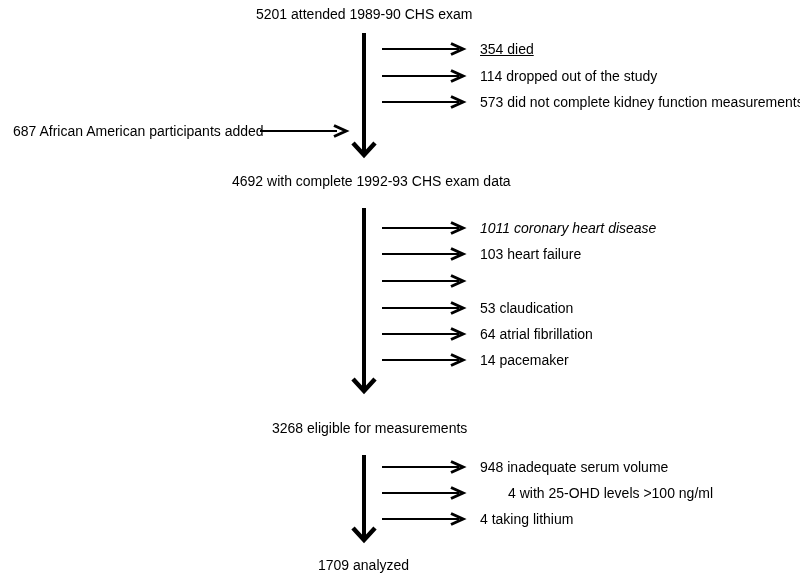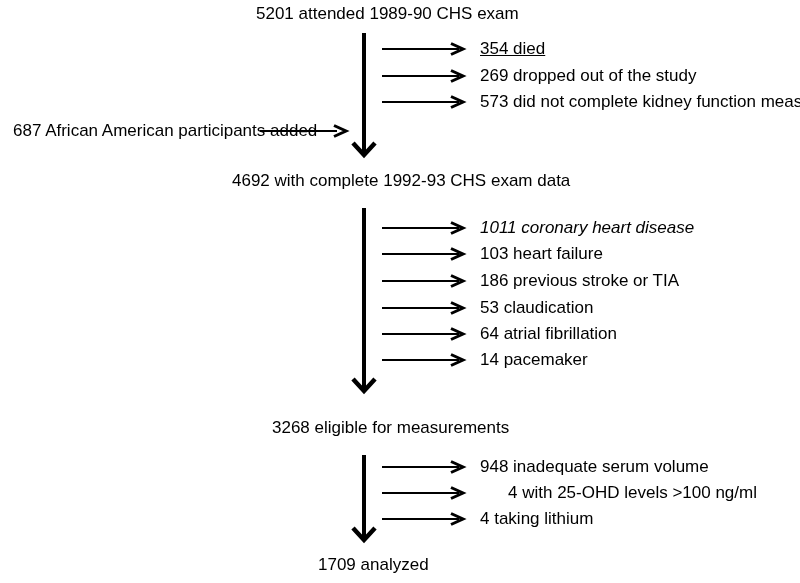--- a/index.html
+++ b/index.html
@@ -20,21 +20,21 @@
     left:0; top:0;
     width:800px; height:583px;
   }
   .shaft  { stroke:var(--line); stroke-width:2;   fill:none; }
   .head   { stroke:var(--line); stroke-width:3;   fill:none; stroke-linejoin:miter; }
   .vshaft { stroke:var(--line); stroke-width:4;   fill:none; }
   .vhead  { stroke:var(--line); stroke-width:4.5; fill:none; stroke-linejoin:miter; }
   .lbl {
     position:absolute;
     white-space:nowrap;
-    font-size:17px;
+    font-size:14px;
     line-height:18px;
     color:var(--text);
   }
 </style>
 </head>
 <body>
 
 <div class="canvas">
 
   <svg class="arrows" viewBox="0 0 800 583" xmlns="http://www.w3.org/2000/svg">
@@ -107,30 +107,29 @@
     </g>
     <g>
       <line class="shaft" x1="382" y1="519" x2="459" y2="519"></line>
       <path class="head" d="M451,513.5 L463,519 L451,524.5"></path>
     </g>
   </svg>
 
   <div class="lbl" style="left:256px; top:5px;">5201 attended 1989-90 CHS exam</div>
 
   <div class="lbl" style="left:480px; top:40px;text-decoration:underline;">354 died</div>
-  <div class="lbl" style="left:480px; top:67px;">269 dropped out of the study</div>
+  <div class="lbl" style="left:480px; top:67px;">114 dropped out of the study</div>
   <div class="lbl" style="left:480px; top:93px;">573 did not complete kidney function measurements</div>
 
   <div class="lbl" style="left:13px; top:122px;">687 African American participants added</div>
 
   <div class="lbl" style="left:232px; top:172px;">4692 with complete 1992-93 CHS exam data</div>
 
   <div class="lbl" style="left:480px; top:219px;font-style:italic;">1011 coronary heart disease</div>
   <div class="lbl" style="left:480px; top:245px;">103 heart failure</div>
-  <div class="lbl" style="left:480px; top:272px;">186 previous stroke or TIA</div>
   <div class="lbl" style="left:480px; top:299px;">53 claudication</div>
   <div class="lbl" style="left:480px; top:325px;">64 atrial fibrillation</div>
   <div class="lbl" style="left:480px; top:351px;">14 pacemaker</div>
 
   <div class="lbl" style="left:272px; top:419px;">3268 eligible for measurements</div>
 
   <div class="lbl" style="left:480px; top:458px;">948 inadequate serum volume</div>
   <div class="lbl" style="left:480px; top:484px;margin-left:28px;">4 with 25-OHD levels &gt;100 ng/ml</div>
   <div class="lbl" style="left:480px; top:510px;">4 taking lithium</div>
 

